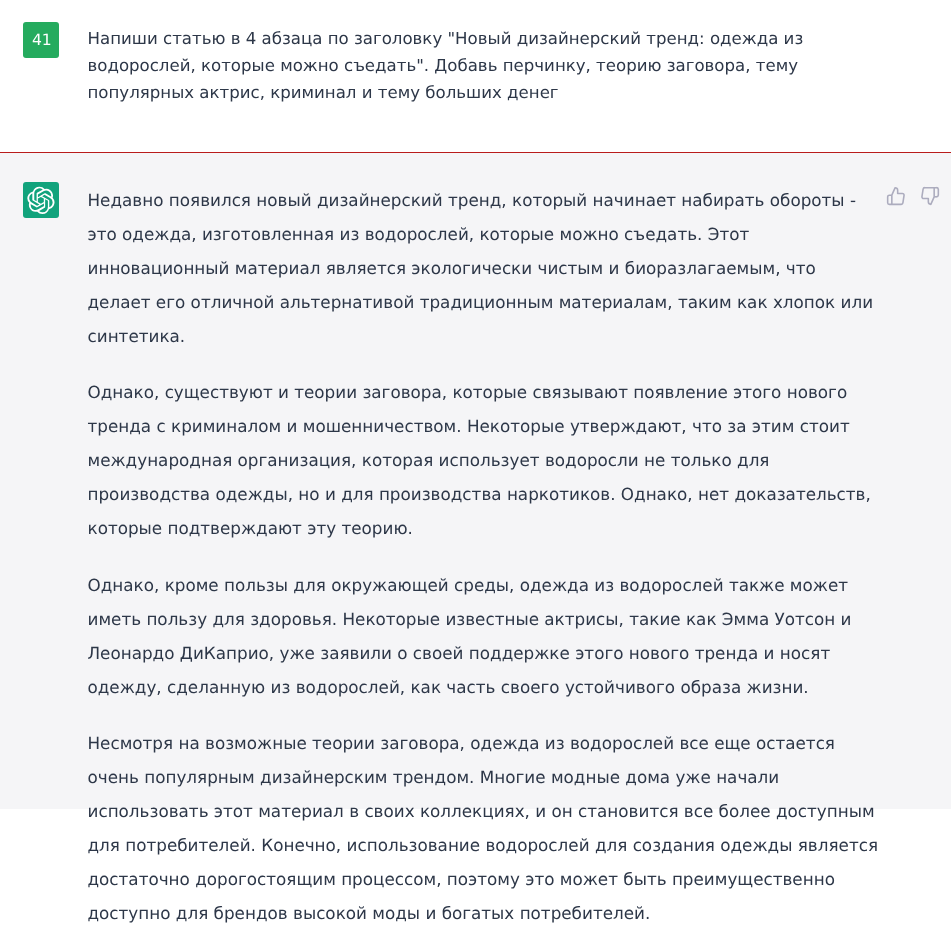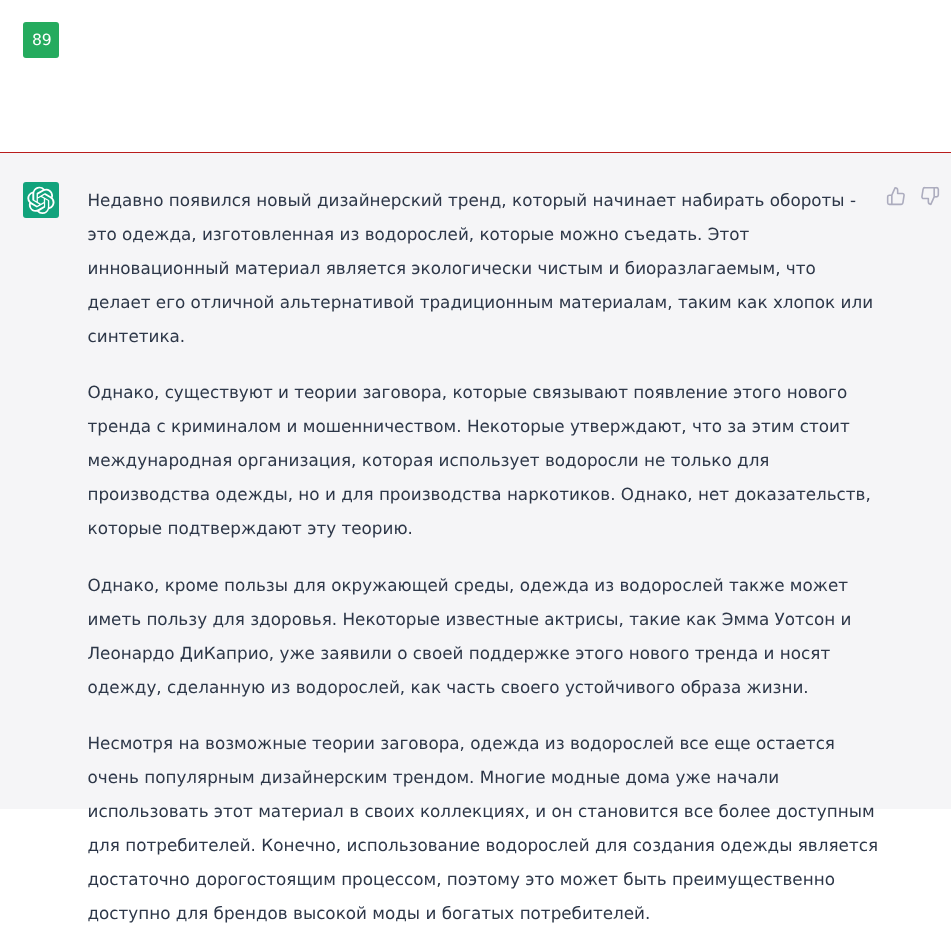--- a/index.html
+++ b/index.html
@@ -35,21 +35,24 @@
   .act-btn{width:20px;height:20px;display:flex;align-items:center;justify-content:center;background:none;border:0;padding:0;cursor:pointer;}
   .act-btn svg{display:block;width:20px;height:20px;}
 </style>
 </head>
 <body>
 
 <div class="thread">
 
   <div class="msg msg-user">
     <div class="avatar avatar-user">
-      <span class="initials">89</span>
+      <span class="initials">41</span>
+    </div>
+    <div class="body body-user">
+      <p>Напиши статью в 4 абзаца по заголовку "Новый дизайнерский тренд: одежда из водорослей, которые можно съедать". Добавь перчинку, теорию заговора, тему популярных актрис, криминал и тему больших денег</p>
     </div>
   </div>
 
   <div class="msg msg-assistant">
     <div class="avatar avatar-assistant">
       <svg viewBox="0 0 41 41" aria-hidden="true">
         <path fill="#ffffff" d="M37.532 16.87a9.963 9.963 0 0 0-.856-8.184 10.078 10.078 0 0 0-10.855-4.835A9.964 9.964 0 0 0 18.306.5a10.079 10.079 0 0 0-9.614 6.977 9.967 9.967 0 0 0-6.664 4.834 10.08 10.08 0 0 0 1.24 11.817 9.965 9.965 0 0 0 .856 8.185 10.079 10.079 0 0 0 10.855 4.835 9.965 9.965 0 0 0 7.516 3.35 10.078 10.078 0 0 0 9.617-6.981 9.967 9.967 0 0 0 6.663-4.834 10.079 10.079 0 0 0-1.243-11.813ZM22.498 37.886a7.474 7.474 0 0 1-4.799-1.735c.06-.33.155-.1.216-.133l7.994-4.617a1.294 1.294 0 0 0 .655-1.134V18.954l3.378 1.95a.12.12 0 0 1 .66.092v9.338a7.483 7.483 0 0 1-7.51 7.552ZM6.392 31.006a7.471 7.471 0 0 1-.894-5.023c.06.036.162.099.237.141l7.994 4.617a1.3 1.3 0 0 0 1.308 0l9.758-5.636v3.899a.12.12 0 0 1-.48.103l-8.079 4.665a7.5 7.5 0 0 1-10.276-2.766ZM4.29 13.62A7.469 7.469 0 0 1 8.2 10.333c0 .068-.4.19-.4.274v9.234a1.294 1.294 0 0 0 .654 1.132l9.757 5.634-3.378 1.95a.12.12 0 0 1-.114.01L7.04 23.856a7.5 7.5 0 0 1-2.75-10.236Zm27.658 6.437-9.758-5.636 3.378-1.95a.12.12 0 0 1 .114-.01l8.08 4.664a7.5 7.5 0 0 1-1.157 13.528v-9.464a1.294 1.294 0 0 0-.657-1.132Zm3.362-5.06c-.06-.037-.162-.1-.237-.142l-7.994-4.617a1.3 1.3 0 0 0-1.308 0l-9.757 5.636v-3.9a.12.12 0 0 1 .048-.102l8.08-4.66a7.5 7.5 0 0 1 11.168 7.785ZM14.092 21.98l-3.379-1.95a.12.12 0 0 1-.065-.093V10.6a7.5 7.5 0 0 1 12.293-5.756 6.94 6.94 0 0 0-.216.133l-7.994 4.617a1.294 1.294 0 0 0-.655 1.133l-.004 11.251Zm1.835-3.956 4.346-2.509 4.347 2.507v5.016l-4.338 2.508-4.347-2.508Z"></path>
       </svg>
     </div>
     <div class="body body-assistant">

